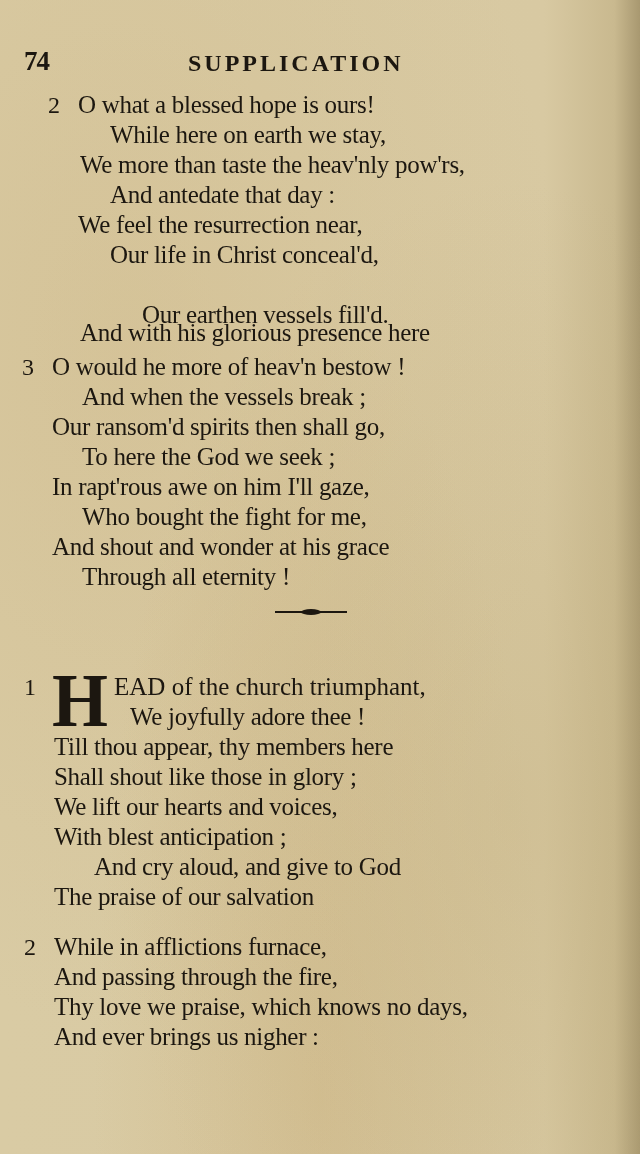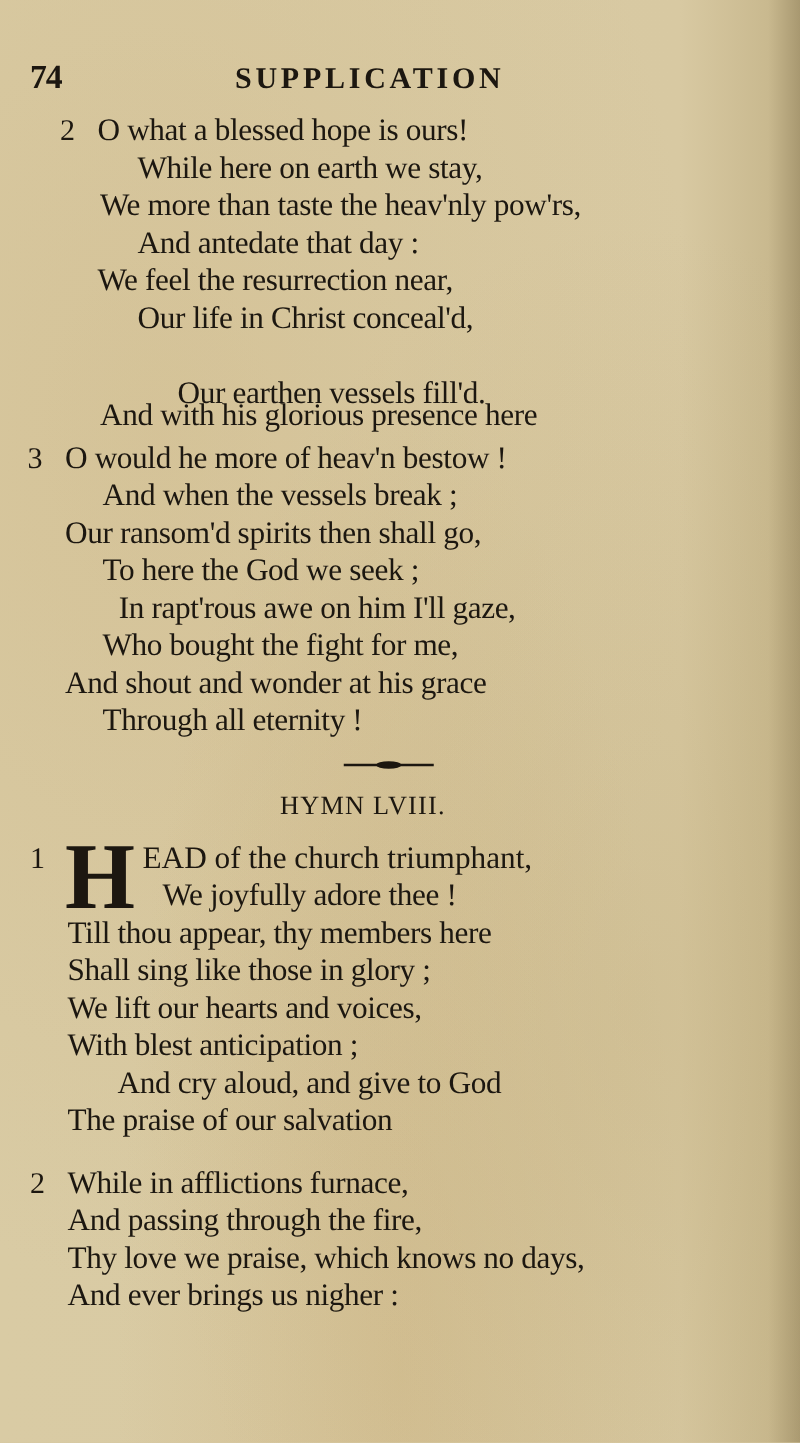--- a/index.html
+++ b/index.html
@@ -121,40 +121,39 @@
     <span class="line" style="left:80px; top:270px;margin-top:48px;">And with his glorious presence here</span>
     <span class="line" style="left:110px; top:300px;margin-left:32px;">Our earthen vessels fill'd.</span>
   </div>
 
   <div>
     <span class="verse-num" style="left:22px; top:352px;">3</span>
     <span class="line" style="left:52px; top:352px;">O would he more of heav'n bestow !</span>
     <span class="line" style="left:82px; top:382px;">And when the vessels break ;</span>
     <span class="line" style="left:52px; top:412px;">Our ransom'd spirits then shall go,</span>
     <span class="line" style="left:82px; top:442px;">To here the God we seek ;</span>
-    <span class="line" style="left:52px; top:472px;margin-left:43px;">In rapt'rous awe on him I'll gaze,</span>
+    <span class="line" style="left:52px; top:472px;">In rapt'rous awe on him I'll gaze,</span>
     <span class="line" style="left:82px; top:502px;">Who bought the fight for me,</span>
     <span class="line" style="left:52px; top:532px;">And shout and wonder at his grace</span>
     <span class="line" style="left:82px; top:562px;">Through all eternity !</span>
   </div>
 
   <div class="ornament">
     <div class="bar"></div>
     <div class="center"></div>
   </div>
 
-  <div class="hymn-title">HYMN LVIII.</div>
 
   <div>
     <span class="verse-num" style="left:24px; top:672px;">1</span>
     <span class="drop-cap">H</span>
     <span class="line smallcaps" style="left:114px; top:672px;">EAD of the church triumphant,</span>
     <span class="line" style="left:130px; top:702px;">We joyfully adore thee !</span>
     <span class="line" style="left:54px; top:732px;">Till thou appear, thy members here</span>
-    <span class="line" style="left:54px; top:762px;">Shall sing like those in glory ;</span>
+    <span class="line" style="left:54px; top:762px;">Shall shout like those in glory ;</span>
     <span class="line" style="left:54px; top:792px;">We lift our hearts and voices,</span>
     <span class="line" style="left:54px; top:822px;">With blest anticipation ;</span>
     <span class="line" style="left:54px; top:852px;margin-left:40px;">And cry aloud, and give to God</span>
     <span class="line" style="left:54px; top:882px;">The praise of our salvation</span>
   </div>
 
   <div>
     <span class="verse-num" style="left:24px; top:932px;">2</span>
     <span class="line" style="left:54px; top:932px;">While in afflictions furnace,</span>
     <span class="line" style="left:54px; top:962px;">And passing through the fire,</span>

